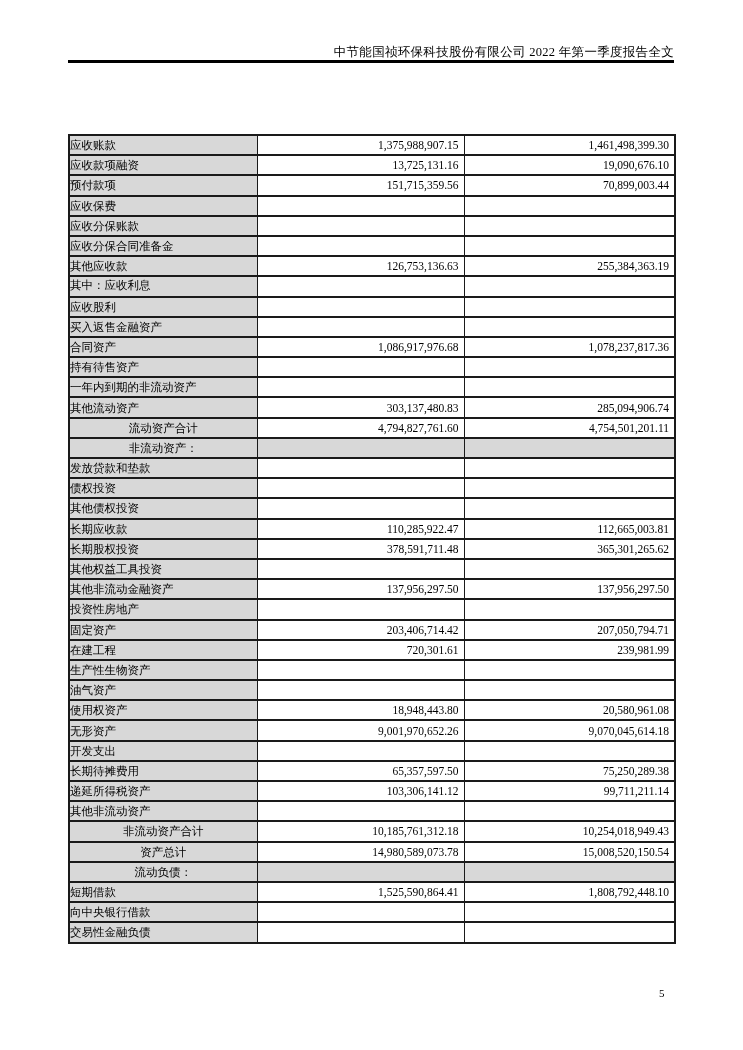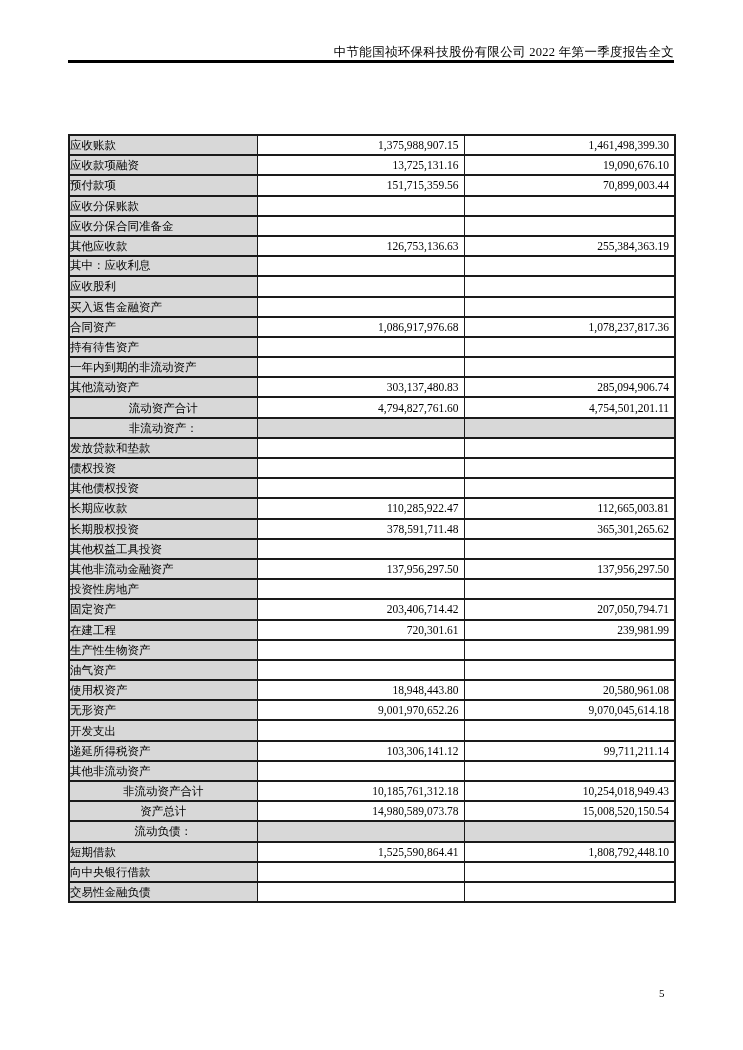--- a/index.html
+++ b/index.html
@@ -102,20 +102,25 @@
           <td class="label-cell indent-1">应收款项融资</td>
           <td class="value-cell">13,725,131.16</td>
           <td class="value-cell">19,090,676.10</td>
         </tr>
         <tr>
           <td class="label-cell indent-1">预付款项</td>
           <td class="value-cell">151,715,359.56</td>
           <td class="value-cell">70,899,003.44</td>
         </tr>
         <tr>
+          <td class="label-cell indent-1">应收保费</td>
+          <td class="value-cell"></td>
+          <td class="value-cell"></td>
+        </tr>
+        <tr>
           <td class="label-cell indent-1">应收分保账款</td>
           <td class="value-cell"></td>
           <td class="value-cell"></td>
         </tr>
         <tr>
           <td class="label-cell indent-1">应收分保合同准备金</td>
           <td class="value-cell"></td>
           <td class="value-cell"></td>
         </tr>
         <tr>
@@ -237,20 +242,25 @@
           <td class="label-cell indent-1">无形资产</td>
           <td class="value-cell">9,001,970,652.26</td>
           <td class="value-cell">9,070,045,614.18</td>
         </tr>
         <tr>
           <td class="label-cell indent-1">开发支出</td>
           <td class="value-cell"></td>
           <td class="value-cell"></td>
         </tr>
         <tr>
+          <td class="label-cell indent-1">长期待摊费用</td>
+          <td class="value-cell">65,357,597.50</td>
+          <td class="value-cell">75,250,289.38</td>
+        </tr>
+        <tr>
           <td class="label-cell indent-1">递延所得税资产</td>
           <td class="value-cell">103,306,141.12</td>
           <td class="value-cell">99,711,211.14</td>
         </tr>
         <tr>
           <td class="label-cell indent-1">其他非流动资产</td>
           <td class="value-cell"></td>
           <td class="value-cell"></td>
         </tr>
         <tr>

